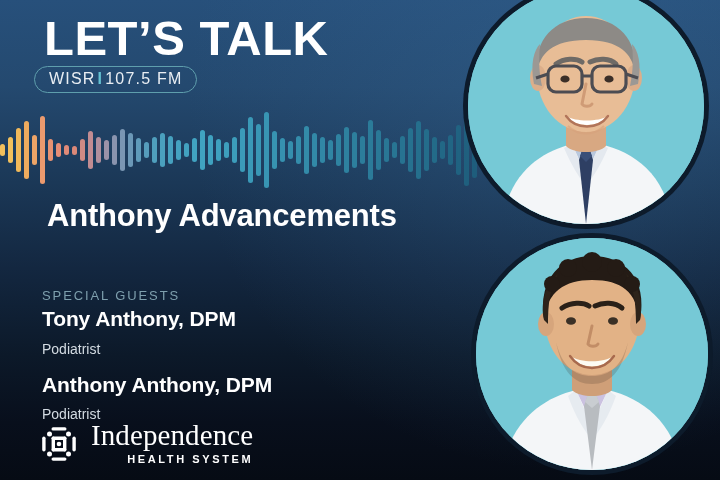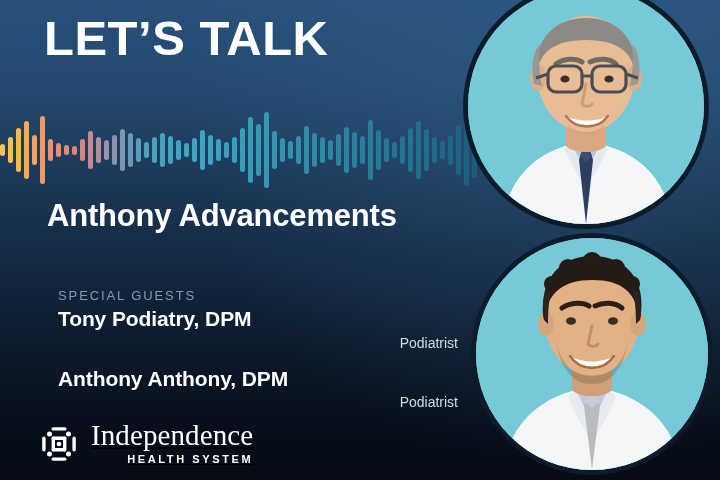--- a/index.html
+++ b/index.html
@@ -45,32 +45,32 @@
 
   
   .title{
     position:absolute;left:47px;top:198px;width:420px;
     font-size:31px;line-height:1.17;font-weight:bold;color:#ffffff;
     letter-spacing:-0.2px;
   }
   .title .l2{display:block;}
 
   
-  .guests{position:absolute;left:58px;top:288px;width:400px;}
+  .guests{position:absolute;left:42px;top:288px;width:400px;}
   .guests-label{
     font-size:13px;letter-spacing:1.9px;color:#7e9fad;
     margin-bottom:3px;
   }
   .guest{margin-bottom:13px;}
   .guest:last-child{margin-bottom:0;}
   .guest-name{font-size:21px;font-weight:bold;color:#ffffff;line-height:1.22;letter-spacing:-0.1px;}
-  .guest-role{font-size:14px;color:#d3dbe2;line-height:1.35;margin-top:2px;text-align:right;}
-
-  
-  .logo{position:absolute;left:38px;top:421px;display:flex;align-items:flex-start;text-decoration:underline;}
+  .guest-role{font-size:14px;color:#d3dbe2;line-height:1.35;margin-top:8px;}
+
+  
+  .logo{position:absolute;left:38px;top:421px;display:flex;align-items:flex-start;}
   .logo-mark{width:42px;height:42px;flex:0 0 auto;margin-top:2px;}
   .logo-text{margin-left:11px;}
   .logo-word{
     font-family:"Liberation Serif", serif;
     font-size:29px;line-height:1;color:#ffffff;letter-spacing:0.1px;
   }
   .logo-sub{
     font-size:11px;letter-spacing:2.6px;color:#ffffff;font-weight:bold;
     text-align:right;margin-top:3px;
   }
@@ -181,30 +181,33 @@
       <div class="bar" style="height: 16px; background: rgb(11, 59, 89);"></div>
       <div class="bar" style="height: 12px; background: rgb(10, 57, 87);"></div>
       <div class="bar" style="height: 9px; background: rgb(9, 55, 85);"></div>
       <div class="bar" style="height: 14px; background: rgb(8, 53, 83);"></div>
       <div class="bar" style="height: 22px; background: rgb(7, 51, 81);"></div>
       <div class="bar" style="height: 16px; background: rgb(6, 49, 79);"></div>
     </div>
 
   <div class="lets-talk">LET’S TALK</div>
 
+  <div class="badge">
+    <span>WISR</span><span class="sep">I</span><span>107.5 FM</span>
+  </div>
 
   <div class="title">
     <span class="l1">Anthony Advancements</span>
   </div>
 
   <div class="guests">
     <div class="guests-label">SPECIAL GUESTS</div>
 
     <div class="guest">
-      <div class="guest-name">Tony Podiatry, DPM</div>
+      <div class="guest-name">Tony Anthony, DPM</div>
       <div class="guest-role">Podiatrist</div>
     </div>
 
     <div class="guest">
       <div class="guest-name">Anthony Anthony, DPM</div>
       <div class="guest-role">Podiatrist</div>
     </div>
   </div>
 
   <div class="logo">

